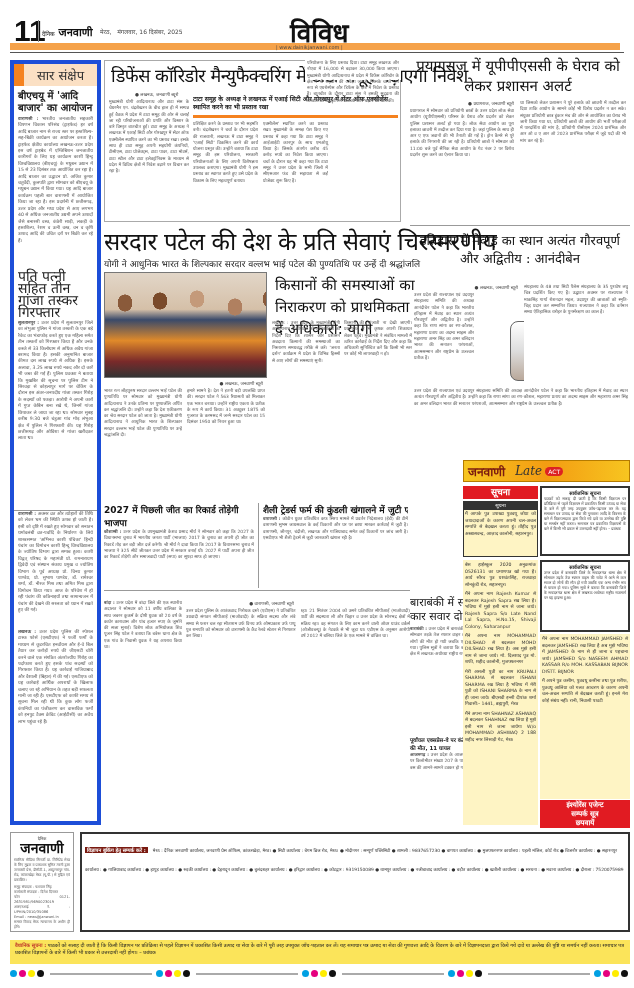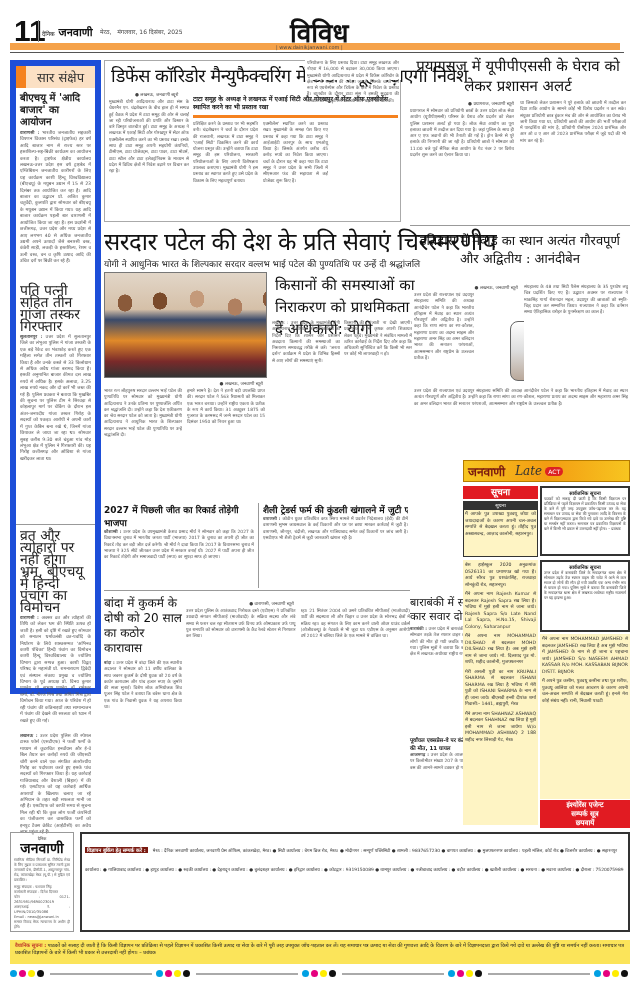--- a/index.html
+++ b/index.html
@@ -7,21 +7,21 @@
 .abs{position:absolute}
 .hdr-num{left:14px;top:14px;font:bold 30px "Liberation Sans",sans-serif;color:#111}
 .hdr-bar{left:38px;top:20px;width:1px;height:22px;background:#888}
 .hdr-brand{left:42px;top:24px;font-size:11px;font-weight:bold;color:#111}
 .hdr-brand small{font-size:6px;font-weight:normal}
 .hdr-date{left:100px;top:28px;font-size:6px;color:#444}
 .hdr-title{left:290px;top:14px;font:bold 26px "DejaVu Serif",serif;color:#111}
 .orange{left:10px;top:43px;width:610px;height:7px;background:#f5a24a}
 .url{left:276px;top:44px;font-size:5px;color:#444}
 .rule{left:10px;top:52px;width:614px;height:1px;background:#555}
-.sidebar{left:10px;top:60px;width:91px;height:634px;border:6px solid #1d4ed8;background:#fff}
+.sidebar{left:10px;top:60px;width:91px;height:765px;border:4px solid #1d4ed8;background:#fff}
 .side-head{height:22px;background:#fbe0c4;display:flex;align-items:center}
 .side-head .sq{width:10px;height:22px;background:#f5821f}
 .side-head span{flex:1;text-align:center;font-size:13px;color:#333}
 .s-h{font-size:10px;font-weight:bold;line-height:12px;margin:4px 4px 2px}
 .s-h2{font-size:14px;line-height:12px;margin:4px 4px 2px}
 .s-t{font-size:4.6px;line-height:6.4px;color:#555;margin:0 4px;text-align:justify}
 .box1{left:104px;top:60px;width:297px;height:162px;border:1px solid #aaa}
 .h-big{font:18px "DejaVu Sans",sans-serif;color:#111;letter-spacing:-0.5px}
 .txt{font-size:4.4px;line-height:6.3px;color:#555;text-align:justify}
 .sub-h{font-size:6.3px;font-weight:bold;color:#222;line-height:8px}
@@ -63,21 +63,20 @@
     </div>
   <div>
     <div class="s-h">बीएचयू में 'आदि बाजार' का आयोजन</div>
     <div class="s-t" style="height:150px;overflow:hidden"><b>वाराणसी :</b> <span>भारतीय जनजातीय सहकारी विपणन विकास परिसंघ (ट्राइफेड) हर वर्ष आदि बाजार नाम से राज्य स्तर पर हस्तशिल्प-सह-बिक्री कार्यक्रम का आयोजन करता है। ट्राइफेड क्षेत्रीय कार्यालय लखनऊ-उत्तर प्रदेश इस वर्ष ट्राइबेड में एग्जिबिशन जनजातीय कारीगरों के लिए यह कार्यक्रम काशी हिन्दू विश्वविद्यालय (बीएचयू) के मधुबन उद्यान में 15 से 23 दिसंबर तक आयोजित कर रहा है। आदि बाजार का उद्घाटन प्रो. अजित कुमार चतुर्वेदी, कुलपति द्वारा सोमवार को बीएचयू के मधुबन उद्यान में किया गया। यह आदि बाजार कार्यक्रम पहली बार वाराणसी में आयोजित किया जा रहा है। इस प्रदर्शनी में छत्तीसगढ़, उत्तर प्रदेश और मध्य प्रदेश से आए लगभग 40 से अधिक जनजातीय उद्यमी अपने उत्पादों जैसे बनारसी वस्त्र, कंठेरी साड़ी, लकड़ी के हस्तशिल्प, रेशम व ऊनी वस्त्र, वन व कृषि उत्पाद आदि की उचित दरों पर बिक्री कर रहे हैं।</span></div>
   </div>
   <div>
     <div class="s-h2">पति पत्नी सहित तीन गांजा तस्कर गिरफ्तार</div>
     <div class="s-t" style="height:188px;overflow:hidden"><b>सुलतानपुर :</b> <span>उत्तर प्रदेश में सुलतानपुर जिले का लंभुआ पुलिस ने गांजा तस्करी के एक बड़े रैकेट का भंडाफोड़ करते हुए एक महिला समेत तीन तस्करों को गिरफ्तार किया है और उनके कब्जे से 33 किलोग्राम से अधिक अवैध गांजा बरामद किया है। इसकी अनुमानित बाजार कीमत दस लाख रुपये से अधिक है। इसके अलावा, 3.25 लाख रुपये नकद और दो कारें भी जब्त की गई हैं। पुलिस प्रवक्ता ने बताया कि मुखबिर की सूचना पर पुलिस टीम ने सिरवड़ा से कोइलापुर मार्ग पर चेकिंग के दौरान इस अंतर-जनपदीय गांजा तस्कर गिरोह के सदस्यों को पकड़ा। आरोपी ने अपनी कारों में गुप्त केबिन बना रखे थे, जिनमें गांजा छिपाकर ले जाया जा रहा था। सोमवार सुबह करीब 9:30 बजे चंडूआ गांव मोड़ लंभुआ क्षेत्र में पुलिस ने गिरफ्तारी की। यह गिरोह छत्तीसगढ़ और ओडिशा से गांजा खरीदकर लाता था।</span></div>
   </div>
   <div style="border-top:1px solid #999;margin-top:2px">
-    <div class="s-h2">व्रत और त्योहारों पर नहीं होगा भ्रम, बीएचयू में हिन्दी पंचांग का विमोचन</div>
     <div class="s-t" style="height:118px;overflow:hidden"><b>वाराणसी :</b> <span>अक्सर व्रत और त्योहारों की तिथि को लेकर भ्रम की स्थिति उत्पन्न हो जाती है। इसी को दृष्टि में रखते हुए सोमवार को सनातन धर्मावलंबी व्रत-पर्वादि के निर्धारण के लिये शास्त्रसम्मत 'अभिनव काशी पंचिका' हिन्दी पंचांग का विमोचन काशी हिन्दू विश्वविद्यालय के ज्योतिष विभाग द्वारा सम्पन्न हुआ। काशी विद्वत् परिषद के महामंत्री प्रो. रामनारायण द्विवेदी एवं संस्थान संकाय प्रमुख व ज्योतिष विभाग के पूर्व अध्यक्ष प्रो. विनय कुमार पाण्डेय, प्रो. सुभाष पाण्डेय, डॉ. रामेश्वर शर्मा, डॉ. नीरज मिश्र तथा अमित मिश्र द्वारा विमोचन किया गया। आज के परिवेश में हो रही पंचांग की कठिनाइयों तथा सामान्यजन में पंचांग की देखने की सरलता को ध्यान में रखते हुए की गई।</span></div>
   </div>
   <div>
     <div class="s-t" style="height:135px;overflow:hidden"><b>लखनऊ :</b> <span>उत्तर प्रदेश पुलिस की स्पेशल टास्क फोर्स (एसटीएफ) ने फर्जी फर्मों के माध्यम से कूटरचित इनवॉयस और ई-वे बिल तैयार कर करोड़ों रुपये की जीएसटी चोरी करने वाले एक संगठित अंतर्राज्यीय गिरोह का पर्दाफाश करते हुए इसके पांच सदस्यों को गिरफ्तार किया है। यह कार्रवाई गाजियाबाद और वैशाली (बिहार) में की गई। एसटीएफ को यह कार्रवाई आर्थिक अपराधों के खिलाफ चलाए जा रहे अभियान के तहत बड़ी सफलता मानी जा रही है। एसटीएफ को काफी समय से सूचना मिल रही थी कि कुछ लोग फर्जी कंपनियों का पंजीकरण कर वास्तविक फर्मों को इनपुट टैक्स क्रेडिट (आईटीसी) का अवैध लाभ पहुंचा रहे हैं।</span></div>
   </div>
 </div>
 
 <div class="abs box1">
   <div class="h-big" style="position:absolute;left:6px;top:2px;width:400px;font-size:18px;white-space:nowrap">डिफेंस कॉरिडोर मैन्युफैक्चरिंग में टाटा समूह बढ़ाएगा निवेश</div>
   <div style="position:absolute;left:30px;top:30px;font-size:4.5px;color:#444">● <span>लखनऊ, जनवाणी ब्यूरो</span></div>
@@ -125,21 +124,20 @@
   <div style="font-size:9px;font-weight:bold;color:#111">2027 में पिछली जीत का रिकार्ड तोड़ेगी भाजपा</div>
   <div class="txt" style="height:72px;overflow:hidden"><b>कौशाम्बी :</b> <span>उत्तर प्रदेश के उपमुख्यमंत्री केशव प्रसाद मौर्य ने सोमवार को कहा कि 2027 के विधानसभा चुनाव में भारतीय जनता पार्टी (भाजपा) 2017 के चुनाव का अपनी ही जीत का रिकार्ड तोड़ कर बड़ी जीत दर्ज करेगी। श्री मौर्य ने दावा किया कि 2017 के विधानसभा चुनाव में भाजपा ने 325 सीटें जीतकर उत्तर प्रदेश में सरकार बनाई थी। 2027 में पार्टी अपना ही जीत का रिकार्ड तोड़ेगी और समाजवादी पार्टी (सपा) का सूपड़ा साफ हो जाएगा।</span></div>
 </div>
 <div class="abs" style="left:258px;top:503px;width:150px;height:85px;border-left:1px solid #999;padding-left:4px">
   <div style="font-size:9px;font-weight:bold;color:#111;white-space:nowrap;overflow:hidden">शैली ट्रेडर्स फर्म की कुंडली खंगालने में जुटी एजेंसियां</div>
   <div class="txt" style="height:72px;overflow:hidden"><b>वाराणसी :</b> <span>कोडीन युक्त प्रतिबंधित कफ सिरप मामले में प्रवर्तन निदेशालय (ईडी) की टीमें वाराणसी सुभम जायसवाल के कई ठिकानों और घर पर छापा मारकर कार्रवाई में जुटी है। वाराणसी, जौनपुर, चंदौली, लखनऊ और गाजियाबाद समेत कई ठिकानों पर जांच जारी है। एसटीएफ भी शैली ट्रेडर्स से जुड़ी जानकारी खंगाल रही है।</span></div>
 </div>
 <div class="abs" style="left:104px;top:590px;width:306px;height:1px;background:#999"></div>
 
 <div class="abs" style="left:104px;top:596px;width:78px;height:230px">
-  <div style="font-size:12px;line-height:15px;color:#111">बांदा में कुकर्म के दोषी को 20 साल का कठोर कारावास</div>
   <div class="txt" style="height:180px;overflow:hidden;margin-top:4px"><b>बांदा :</b> <span>उत्तर प्रदेश में बांदा जिले की एक स्थानीय अदालत ने सोमवार को 11 वर्षीय बालिका के साथ जबरन कुकर्म के दोषी युवक को 20 वर्ष के कठोर कारावास और पांच हजार रुपए के जुर्माने की सजा सुनाई। विशेष लोक अभियोजक शिव पूजन सिंह पटेल ने बताया कि बबेरू थाना क्षेत्र के एक गांव के निवासी युवक ने यह अपराध किया था।</span></div>
 </div>
 
 <div class="abs" style="left:186px;top:596px;width:224px;height:230px">
   <div style="font-size:4.5px;color:#444;text-align:right;width:108px;margin-top:4px">● <span>वाराणसी, जनवाणी ब्यूरो</span></div>
   <div style="display:grid;grid-template-columns:1fr 1fr;gap:5px;margin-top:2px">
     <div class="txt" style="height:170px;overflow:hidden">उत्तर प्रदेश पुलिस के आतंकवाद निरोधक दस्ते (एटीएस) ने प्रतिबंधित उग्रवादी संगठन सीपीआई (माओवादी) के सक्रिय सदस्य और लंबे समय से फरार चल रहा सीताराम उर्फ विनय उर्फ ओमप्रकाश उर्फ पप्पू पुत्र रामपति को सोमवार को वाराणसी के कैंट रेलवे स्टेशन से गिरफ्तार कर लिया।</div>
     <div class="txt" style="height:170px;overflow:hidden">रहा। 21 सितंबर 2004 को उसने प्रतिबंधित सीपीआई (माओवादी) पार्टी की सदस्यता ली और बिहार व उत्तर प्रदेश के सोनभद्र क्षेत्रों में सक्रिय रहा। वह संगठन के लिए काम करने वाली ओवर ग्राउंड वर्कर्स (ओजीडब्ल्यू) के नेटवर्क से भी जुड़ा था। एटीएस के अनुसार आरोपी वर्ष 2012 में बलिया जिले के एक मामले में वांछित था।</div>
   </div>
 </div>

